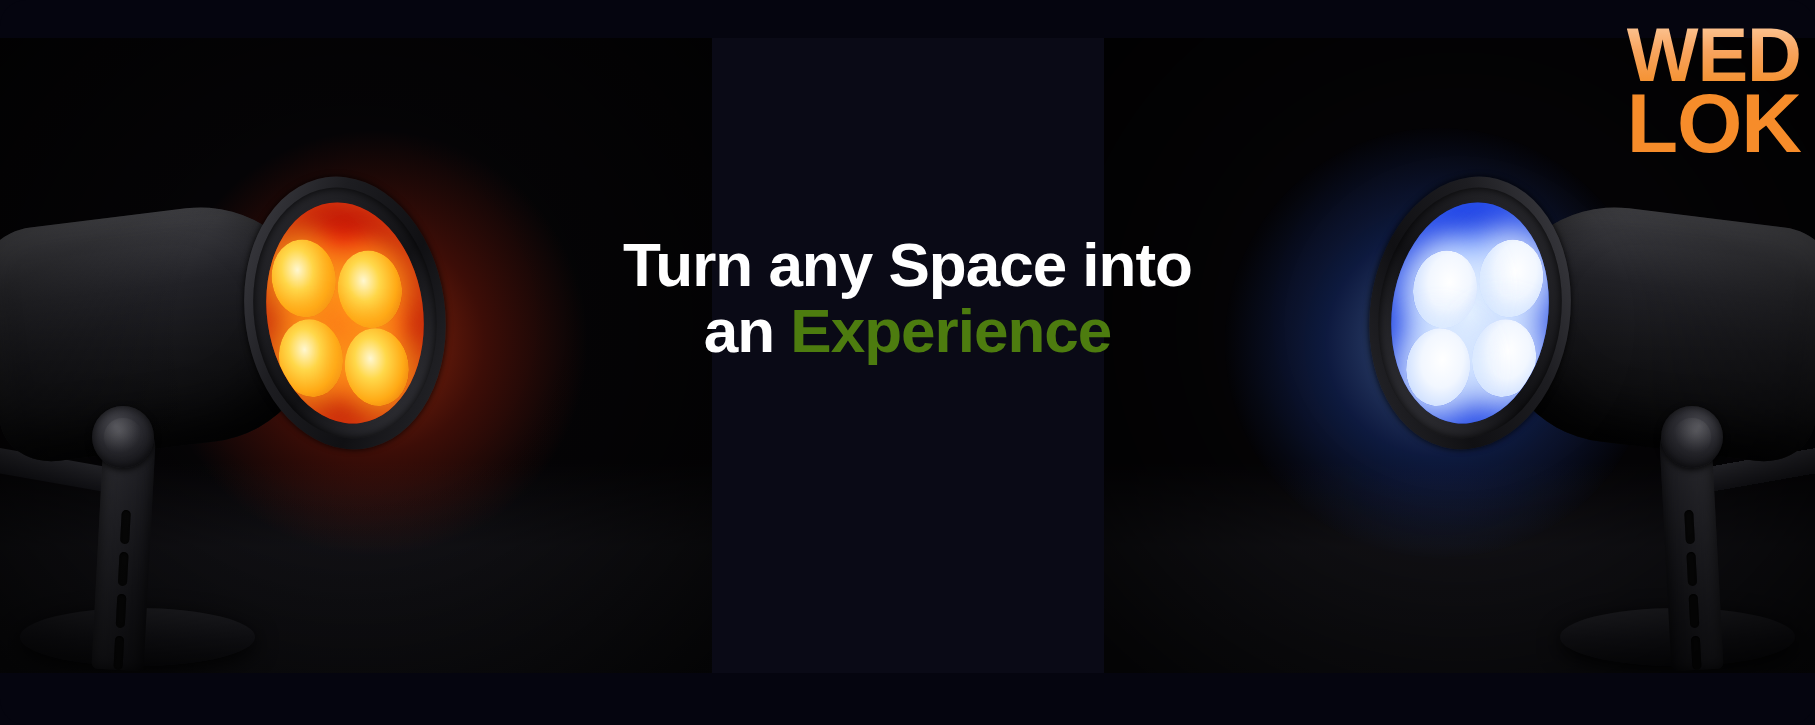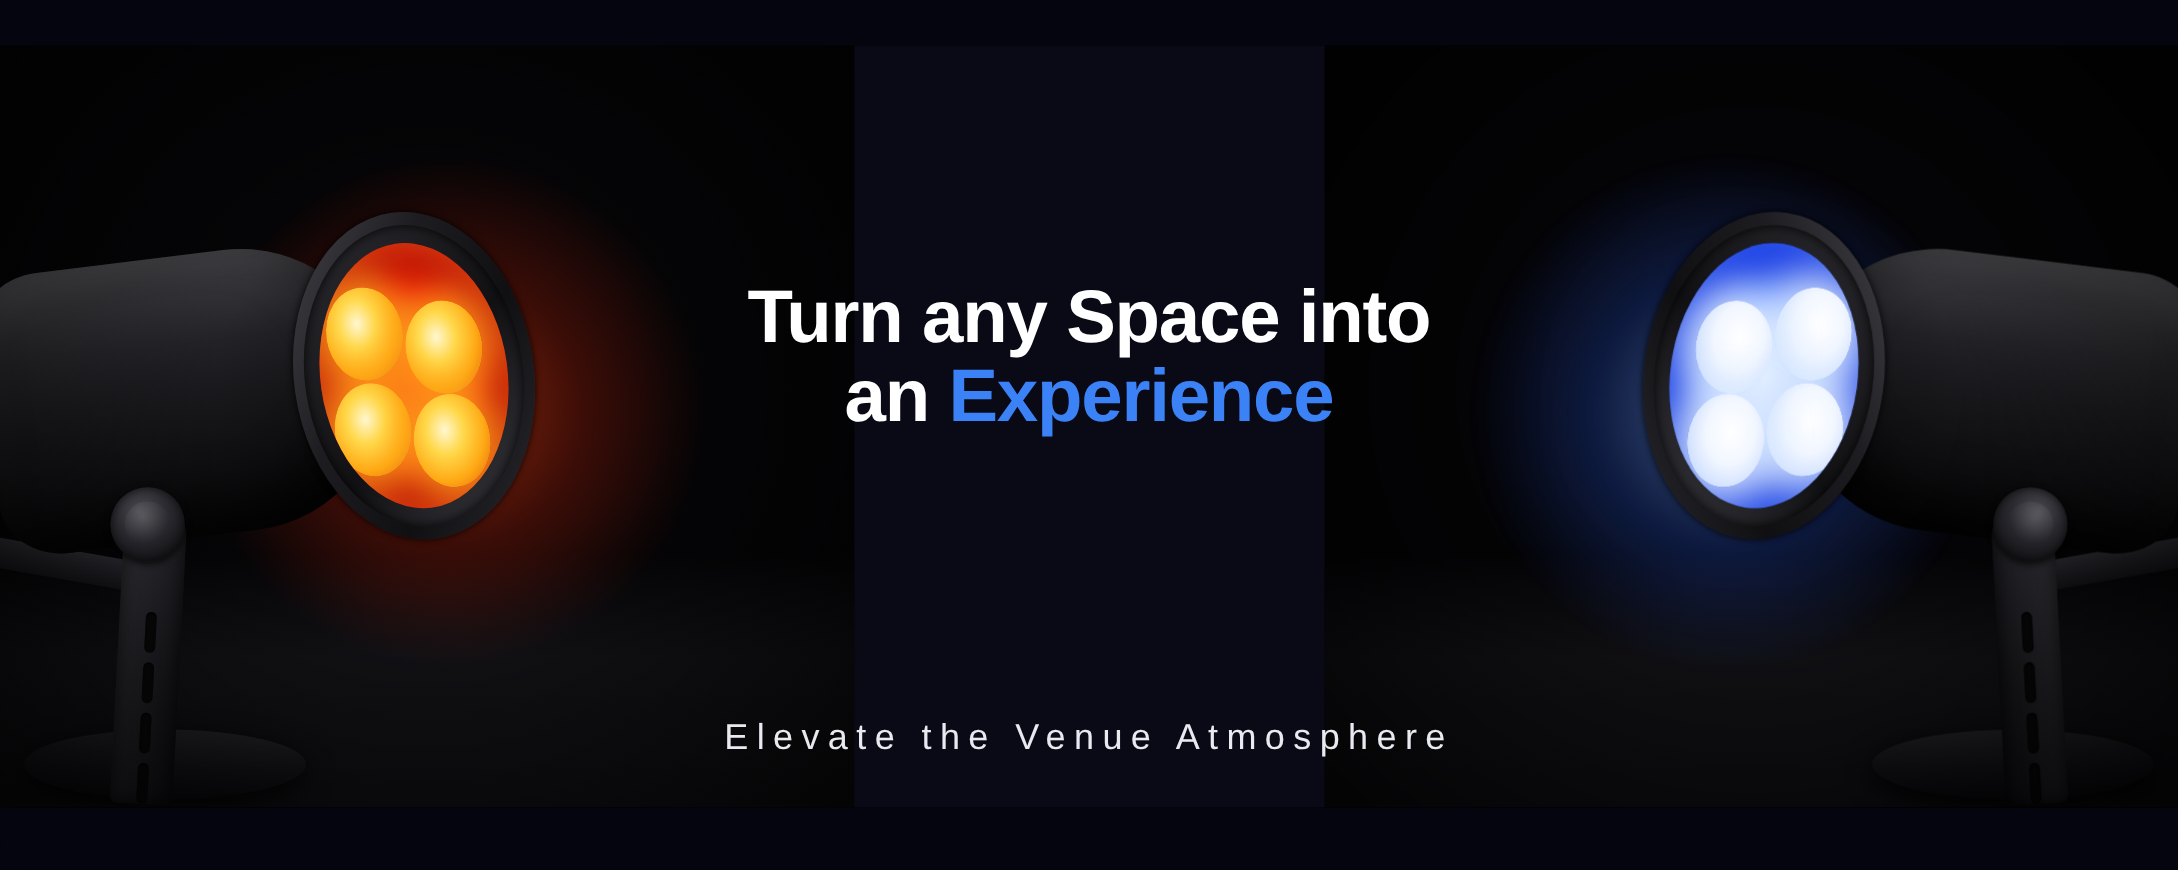--- a/index.html
+++ b/index.html
@@ -217,21 +217,21 @@
     width:900px;
     text-align:center;
     font-size:62px;
     line-height:1.06;
     font-weight:bold;
     color:#ffffff;
     letter-spacing:-1px;
     white-space:nowrap;
   }
   .headline .line2{display:block;}
-  .accent{color:#3b82f6;}
+  .accent{color:#4d7c0f;}
 
   .subhead{
     position:absolute;
     left:50%;
     top:598px;
     transform:translateX(-50%);
     font-size:30px;
     font-weight:300;
     color:#e9eaf0;
     letter-spacing:7px;
@@ -345,18 +345,21 @@
         <div class="vignette"></div>
       </div>
     </div>
 
     <div class="copy">
       <div class="headline">
         <span class="line1">Turn any Space into</span>
         <span class="line2"><span>an </span><span class="accent">Experience</span></span>
       </div>
 
-      <div class="subhead">Elevate the Venue Atmosphere</div>
     </div>
 
+    <div class="logo">
+      <span class="lg-row lg-wed">WED</span>
+      <span class="lg-row lg-lok">LOK</span>
+    </div>
 
   </div>
 </div>
 
 </body></html>

